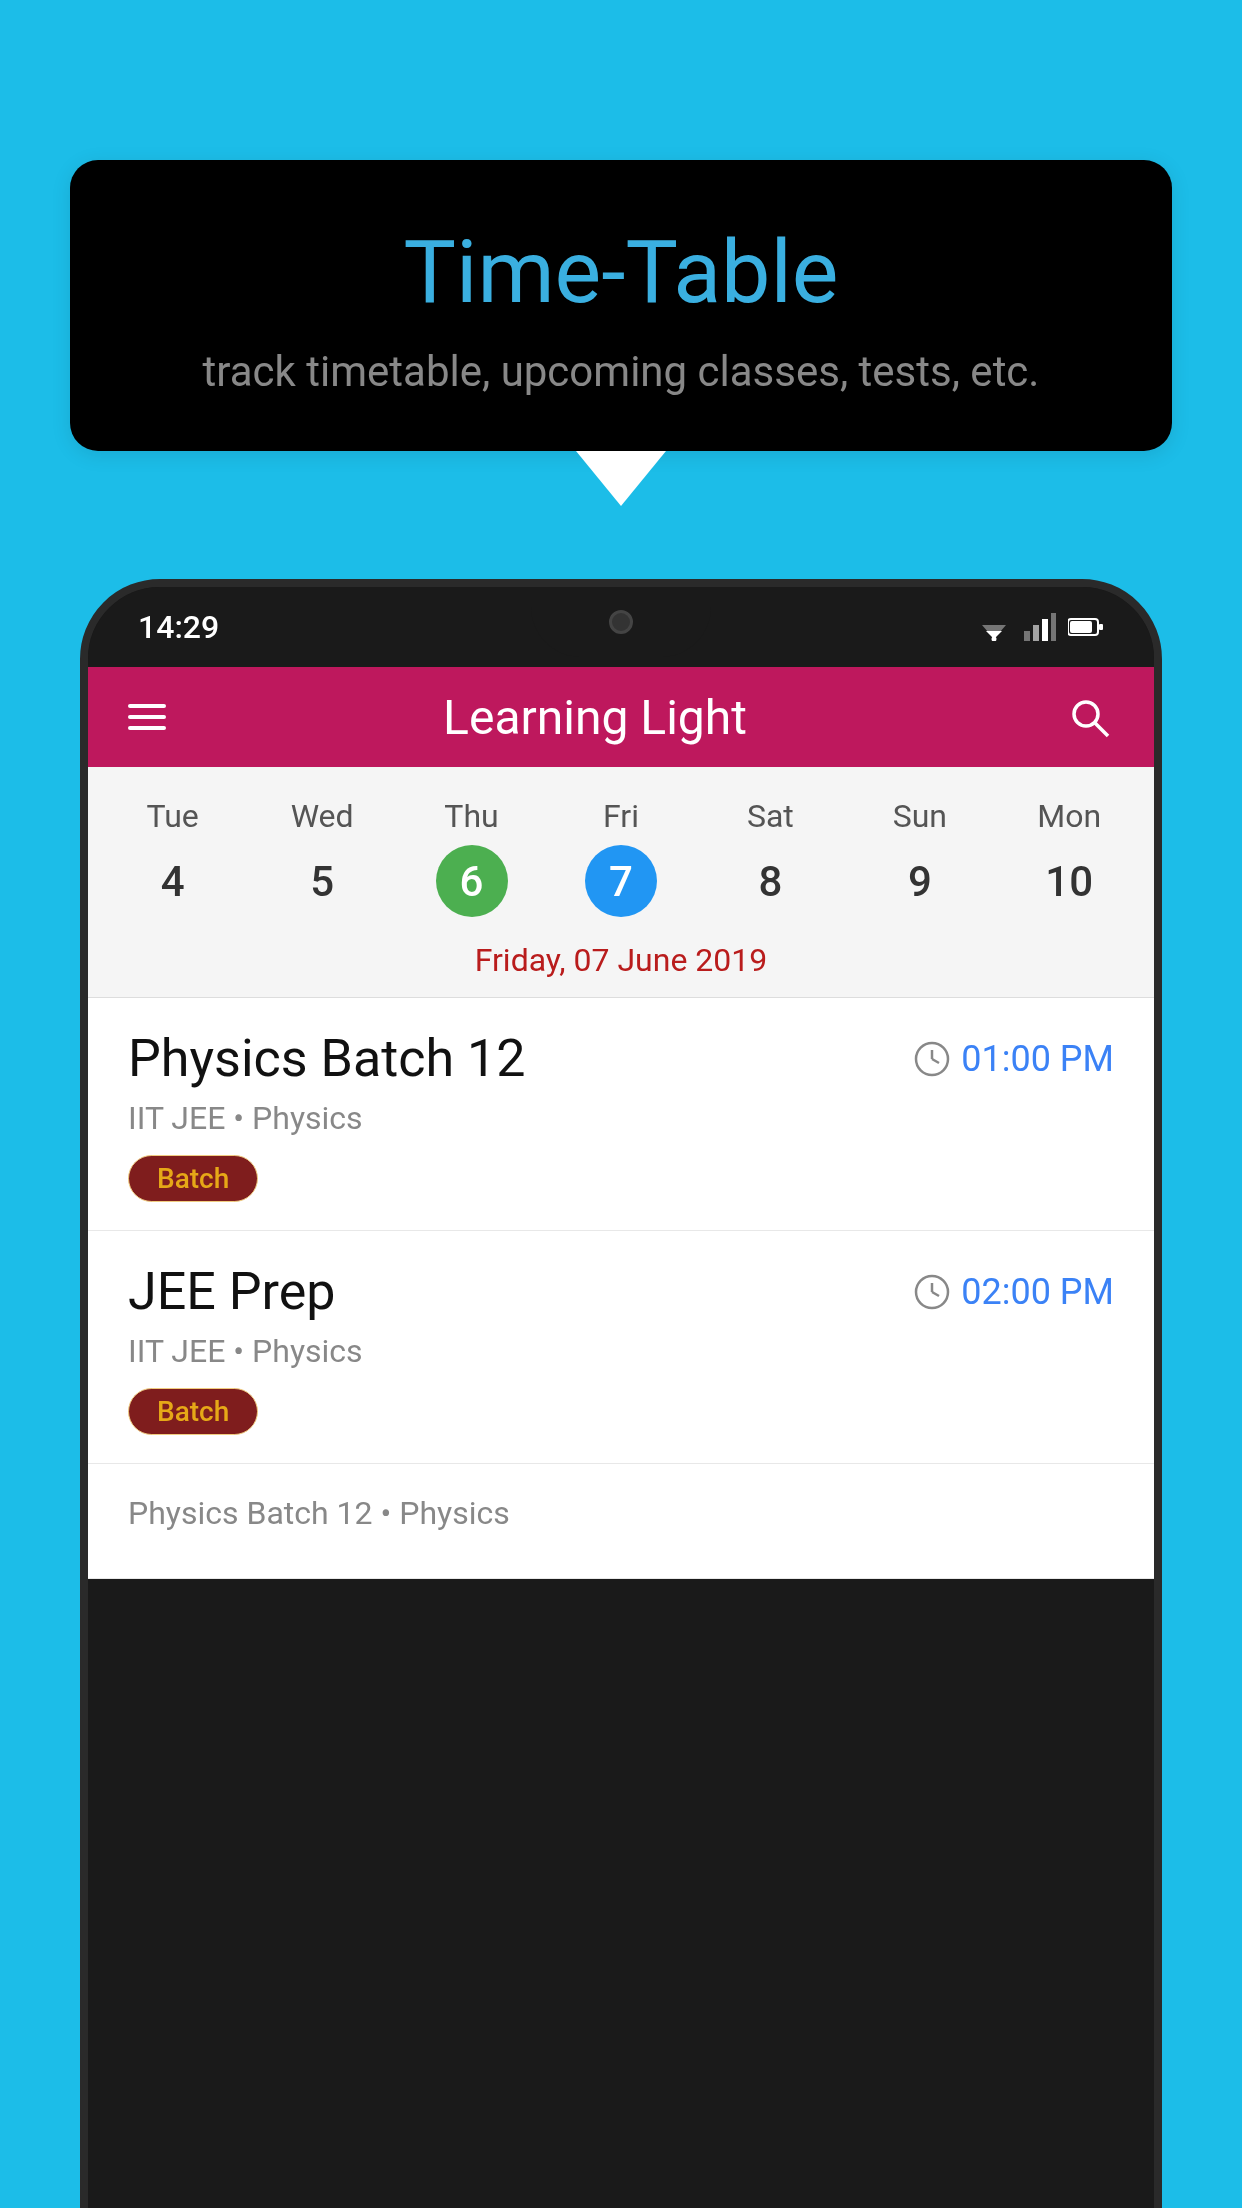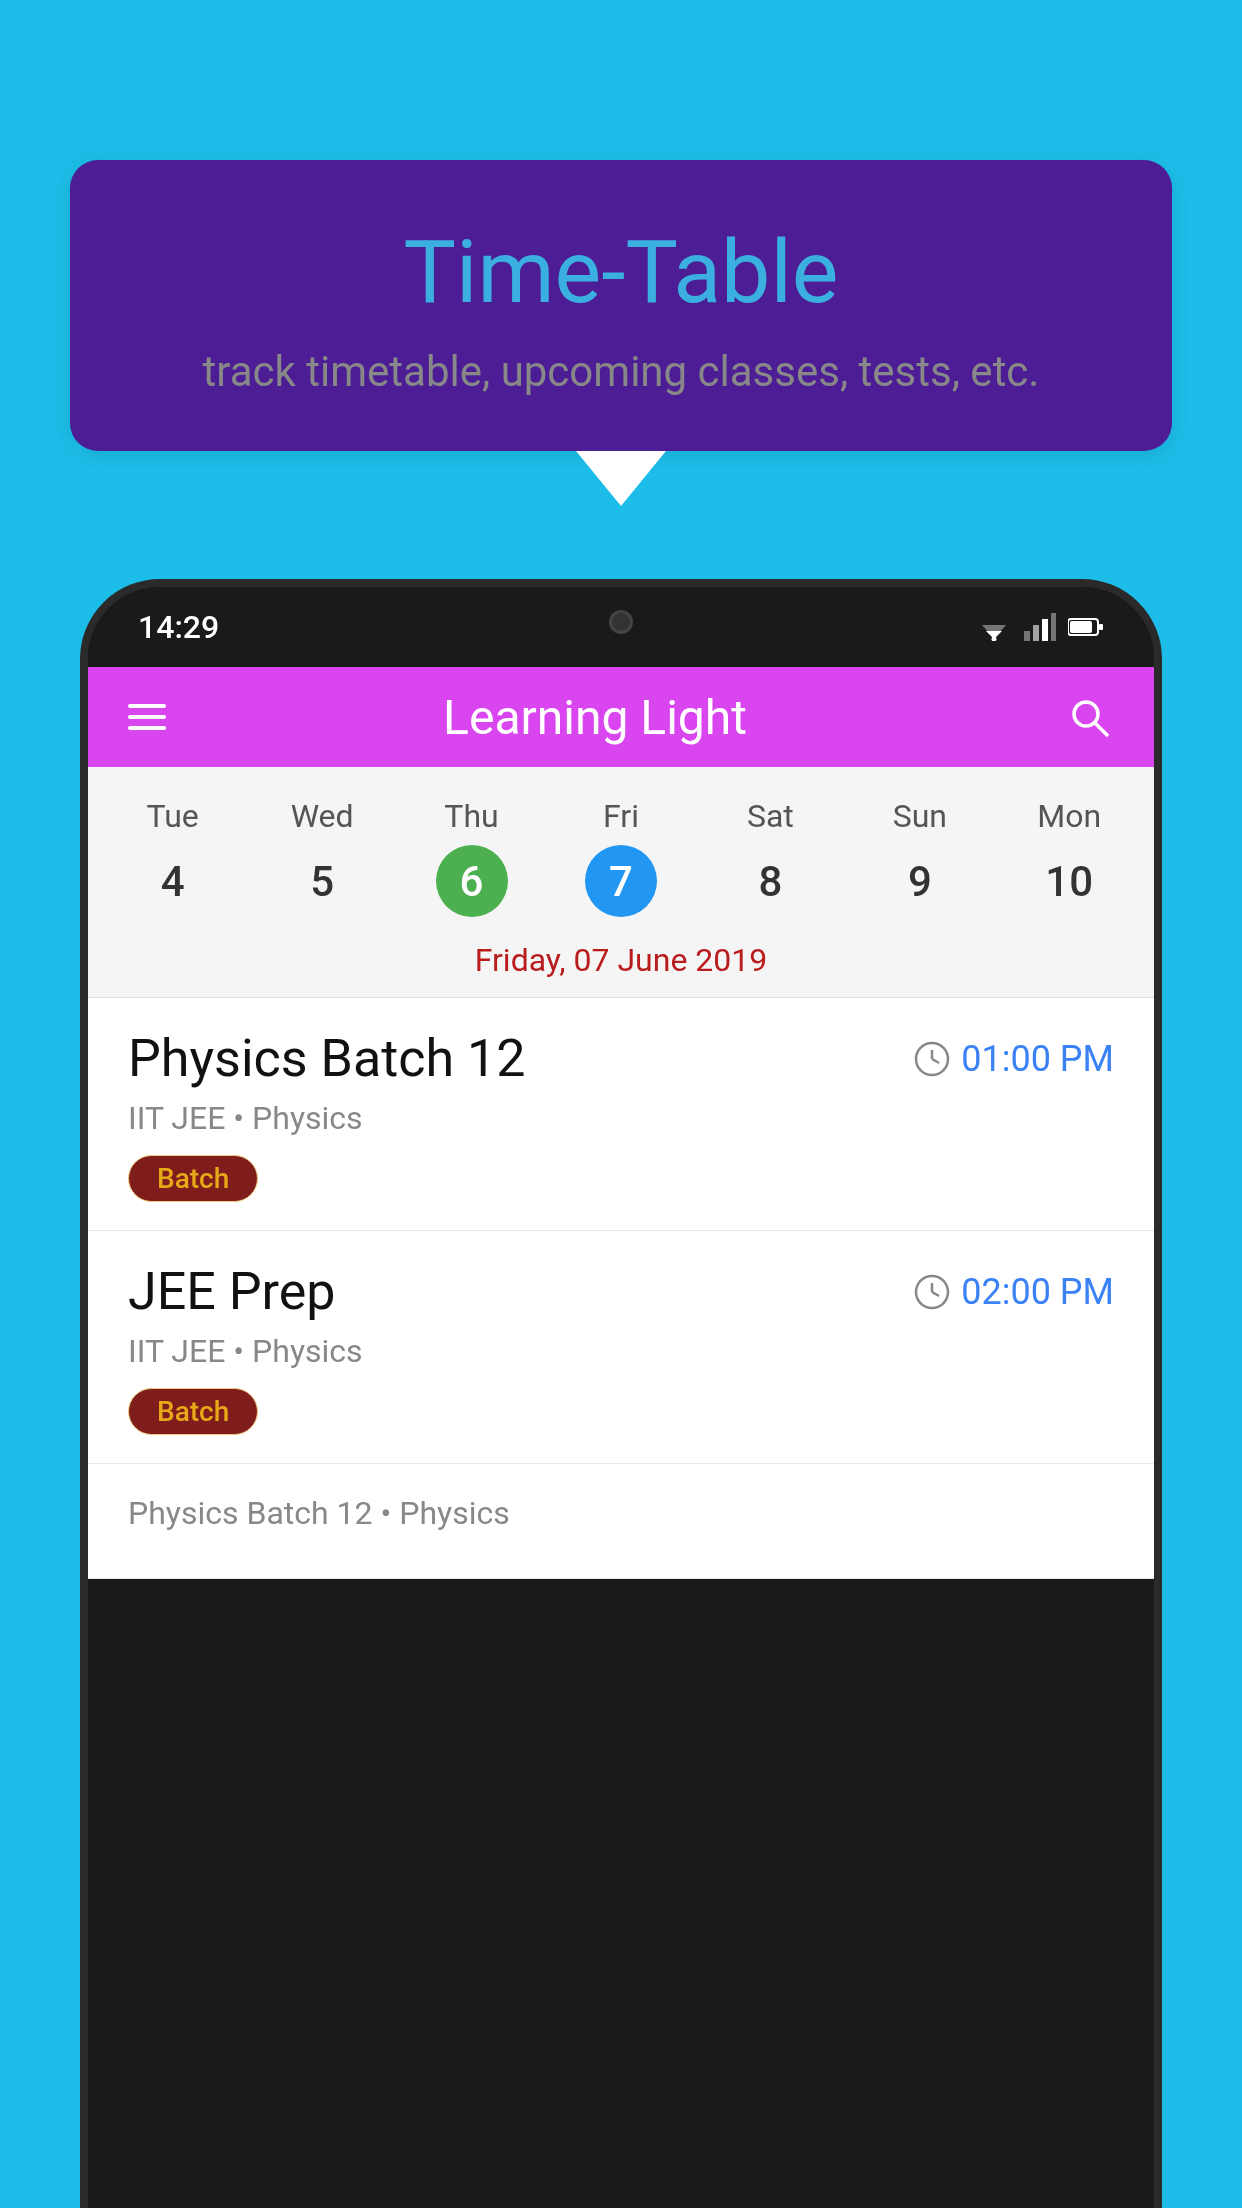--- a/index.html
+++ b/index.html
@@ -18,21 +18,21 @@
       position: absolute;
       top: 160px;
       left: 70px;
       right: 70px;
       display: flex;
       flex-direction: column;
       align-items: center;
     }
 
     .speech-bubble {
-      background: #4c1d95;
+      background: #000000;
       border-radius: 28px;
       padding: 60px 80px 55px;
       text-align: center;
       width: 100%;
       box-shadow: 0 4px 20px rgba(0,0,0,0.1);
     }
 
     .speech-bubble-title {
       font-size: 88px;
       color: #3AAFE0;
@@ -116,21 +116,21 @@
     }
 
     .phone-status-icons {
       display: flex;
       align-items: center;
       gap: 12px;
     }
 
     
     .app-header {
-      background: #d946ef;
+      background: #be185d;
       height: 100px;
       display: flex;
       align-items: center;
       padding: 0 40px;
       justify-content: space-between;
     }
 
     .hamburger-icon {
       display: flex;
       flex-direction: column;

